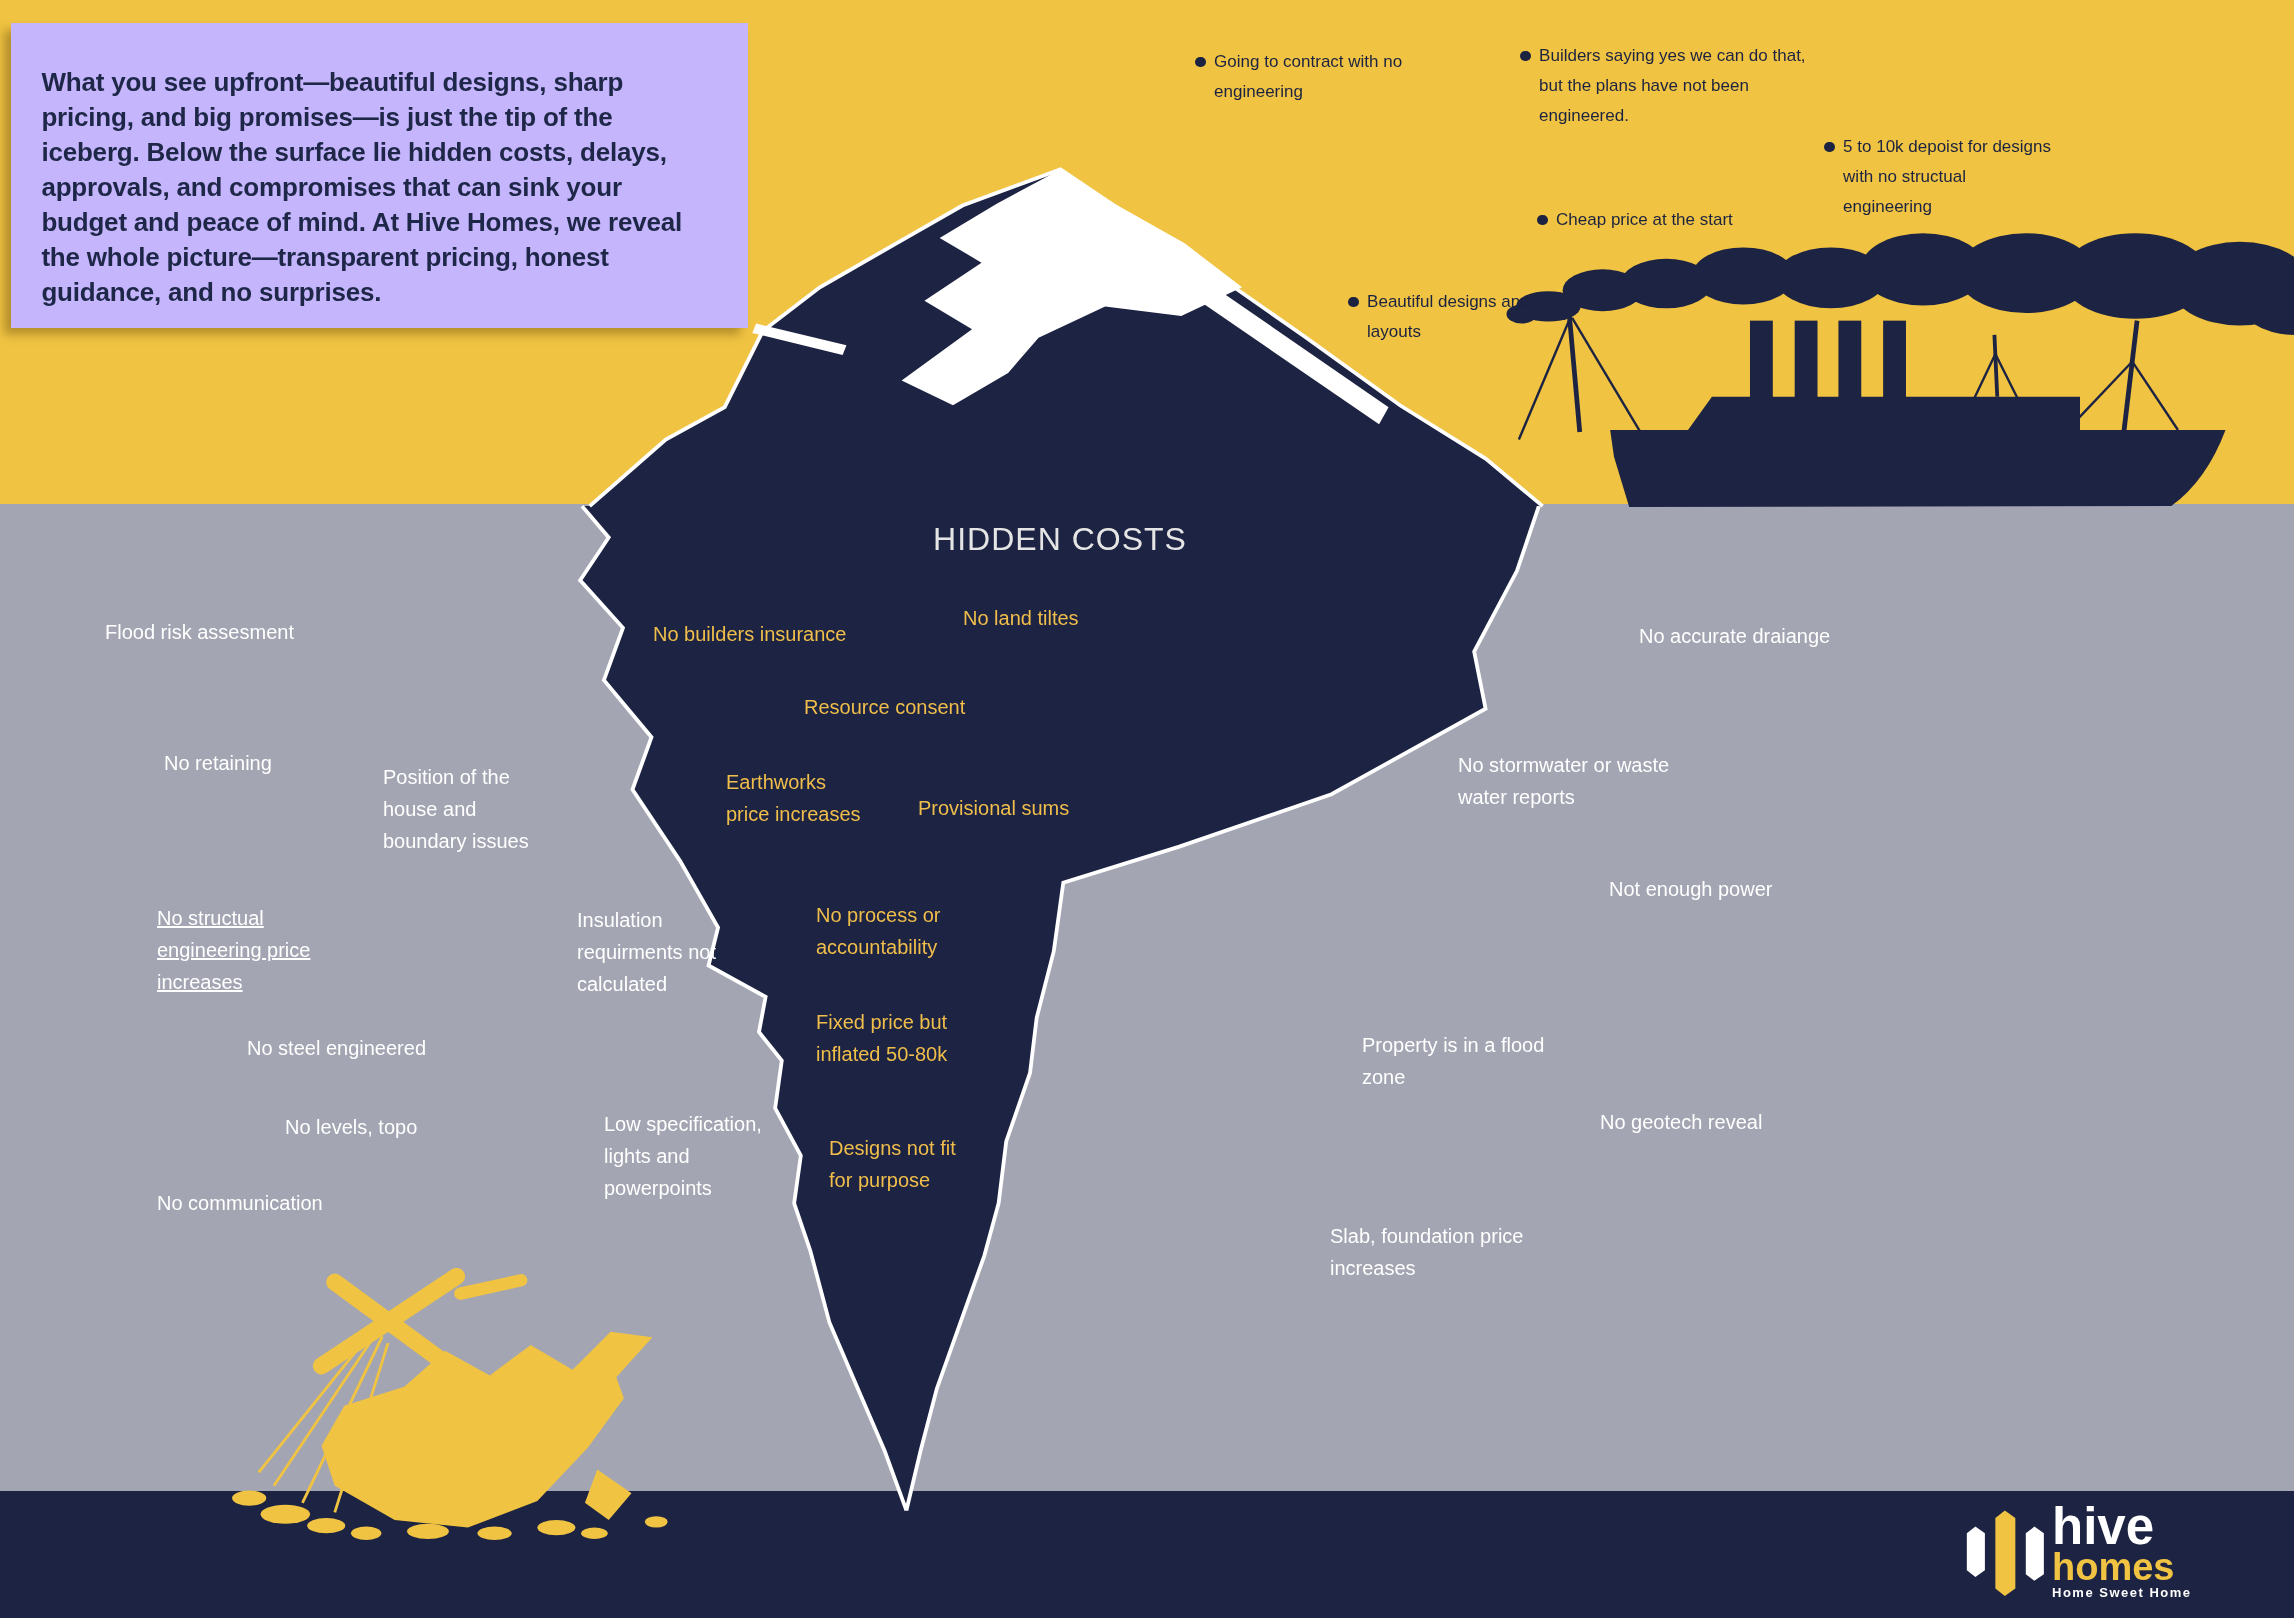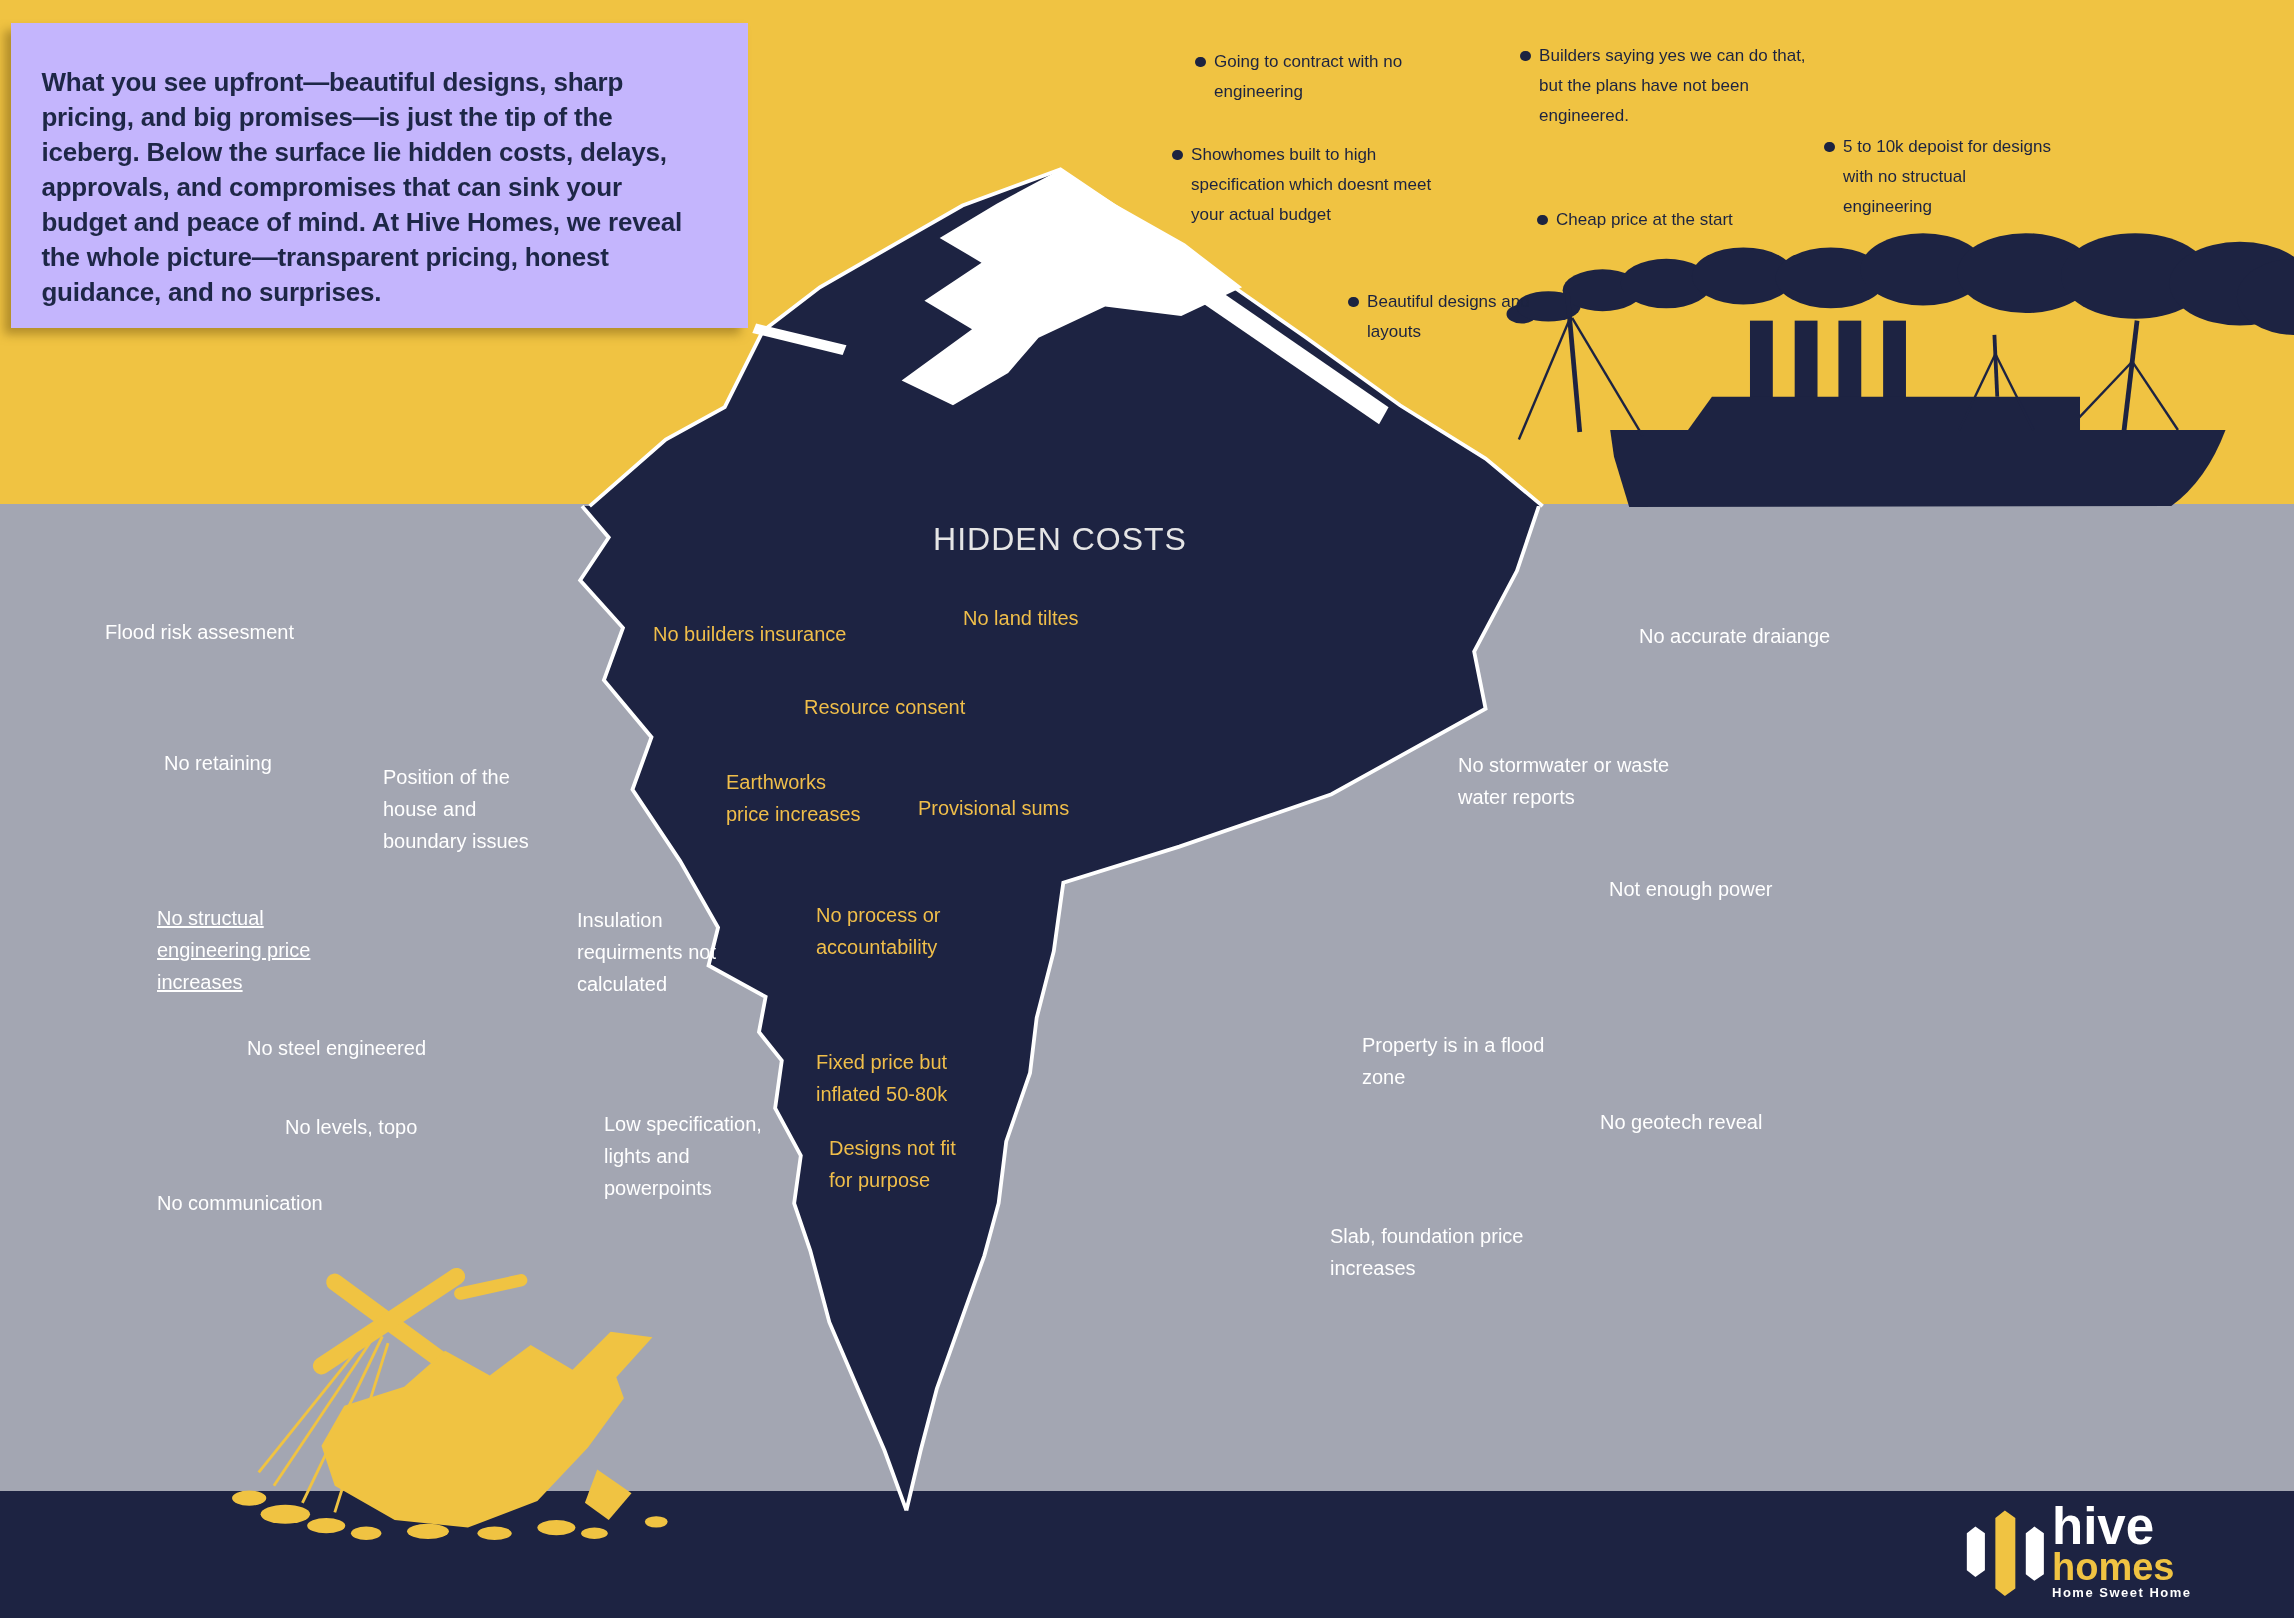--- a/index.html
+++ b/index.html
@@ -166,24 +166,20 @@
   </div>
 
   <div class="bullet" style="left:1195px;top:47px;width:222px;justify-content:flex-end;">
     <span class="dot"></span>
     <span class="btxt">Going to contract with no engineering</span>
   </div>
   <div class="bullet" style="left:1520px;top:41px;width:295px;">
     <span class="dot"></span>
     <span class="btxt">Builders saying yes we can do that, but the plans have not been engineered.</span>
   </div>
-  <div class="bullet" style="left:1172px;top:140px;width:271px;">
-    <span class="dot"></span>
-    <span class="btxt">Showhomes built to high specification which doesnt meet your actual budget</span>
-  </div>
   <div class="bullet" style="left:1537px;top:205px;width:238px;">
     <span class="dot"></span>
     <span class="btxt">Cheap price at the start</span>
   </div>
   <div class="bullet" style="left:1824px;top:132px;width:228px;">
     <span class="dot"></span>
     <span class="btxt">5 to 10k depoist for designs with no structual engineering</span>
   </div>
   <div class="bullet" style="left:1348px;top:287px;width:209px;">
     <span class="dot"></span>
@@ -193,21 +189,21 @@
   <div class="berg-title">HIDDEN COSTS</div>
 
   <div class="label gold" style="left:653px;top:618px;">No builders insurance</div>
   <div class="label gold" style="left:963px;top:602px;">No land tiltes</div>
   <div class="label gold" style="left:804px;top:691px;">Resource consent</div>
   <div class="label gold" style="left:726px;top:766px;">Earthworks
 price increases</div>
   <div class="label gold" style="left:918px;top:792px;">Provisional sums</div>
   <div class="label gold" style="left:816px;top:899px;">No process or
 accountability</div>
-  <div class="label gold" style="left:816px;top:1006px;margin-top:40px;">Fixed price but
+  <div class="label gold" style="left:816px;top:1006px;">Fixed price but
 inflated 50-80k</div>
   <div class="label gold" style="left:829px;top:1132px;">Designs not fit
 for purpose</div>
 
   <div class="label white" style="left:105px;top:616px;">Flood risk assesment</div>
   <div class="label white" style="left:164px;top:747px;">No retaining</div>
   <div class="label white" style="left:383px;top:761px;">Position of the
 house and
 boundary issues</div>
   <div class="label white" style="left:157px;top:902px;text-decoration:underline;">No structual

